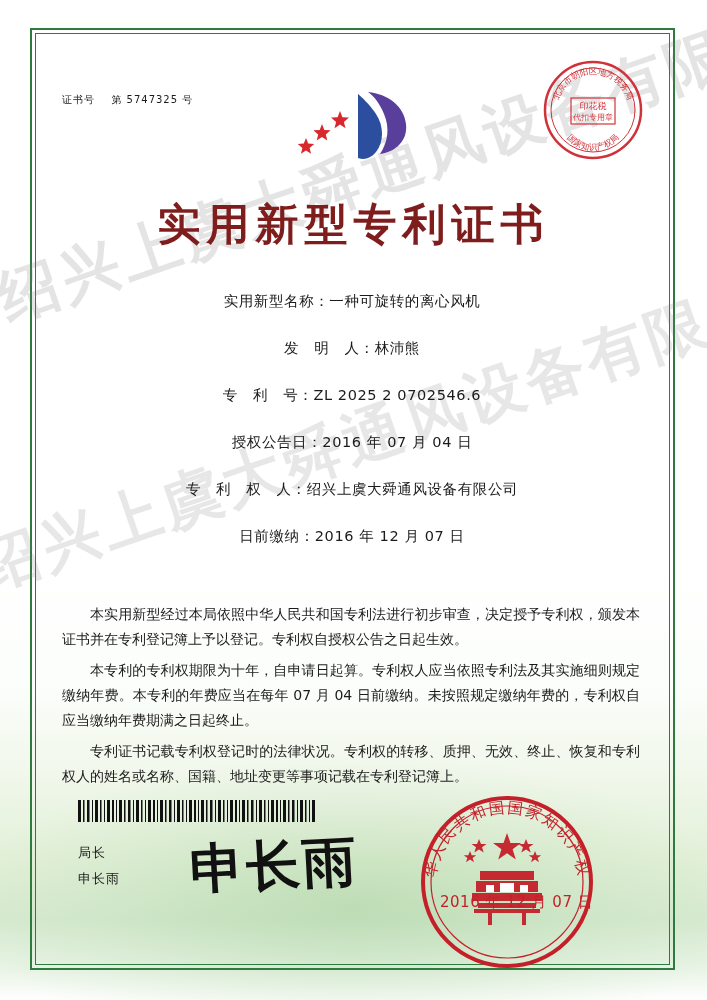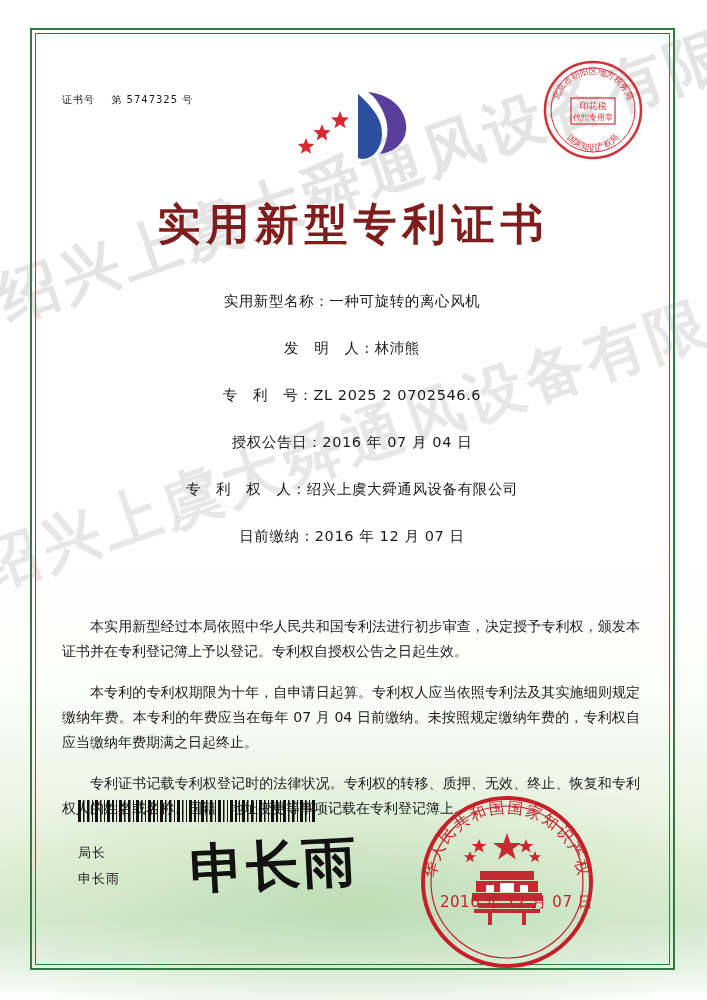--- a/index.html
+++ b/index.html
@@ -143,21 +143,21 @@
   .body-text {
     position: absolute;
     left: 62px; top: 598px;
     width: 578px;
     font-size: 14px;
     line-height: 25px;
     color: #1b1b1b;
     text-align: justify;
   }
   .body-text p {
-    margin: 16px 0 6px 0;
+    margin: 4px 0 6px 0;
     text-indent: 28px;
   }
   
   .barcode {
     position: absolute;
     left: 78px; top: 800px;
     width: 240px; height: 22px;
   }
   
   .sig-block {

